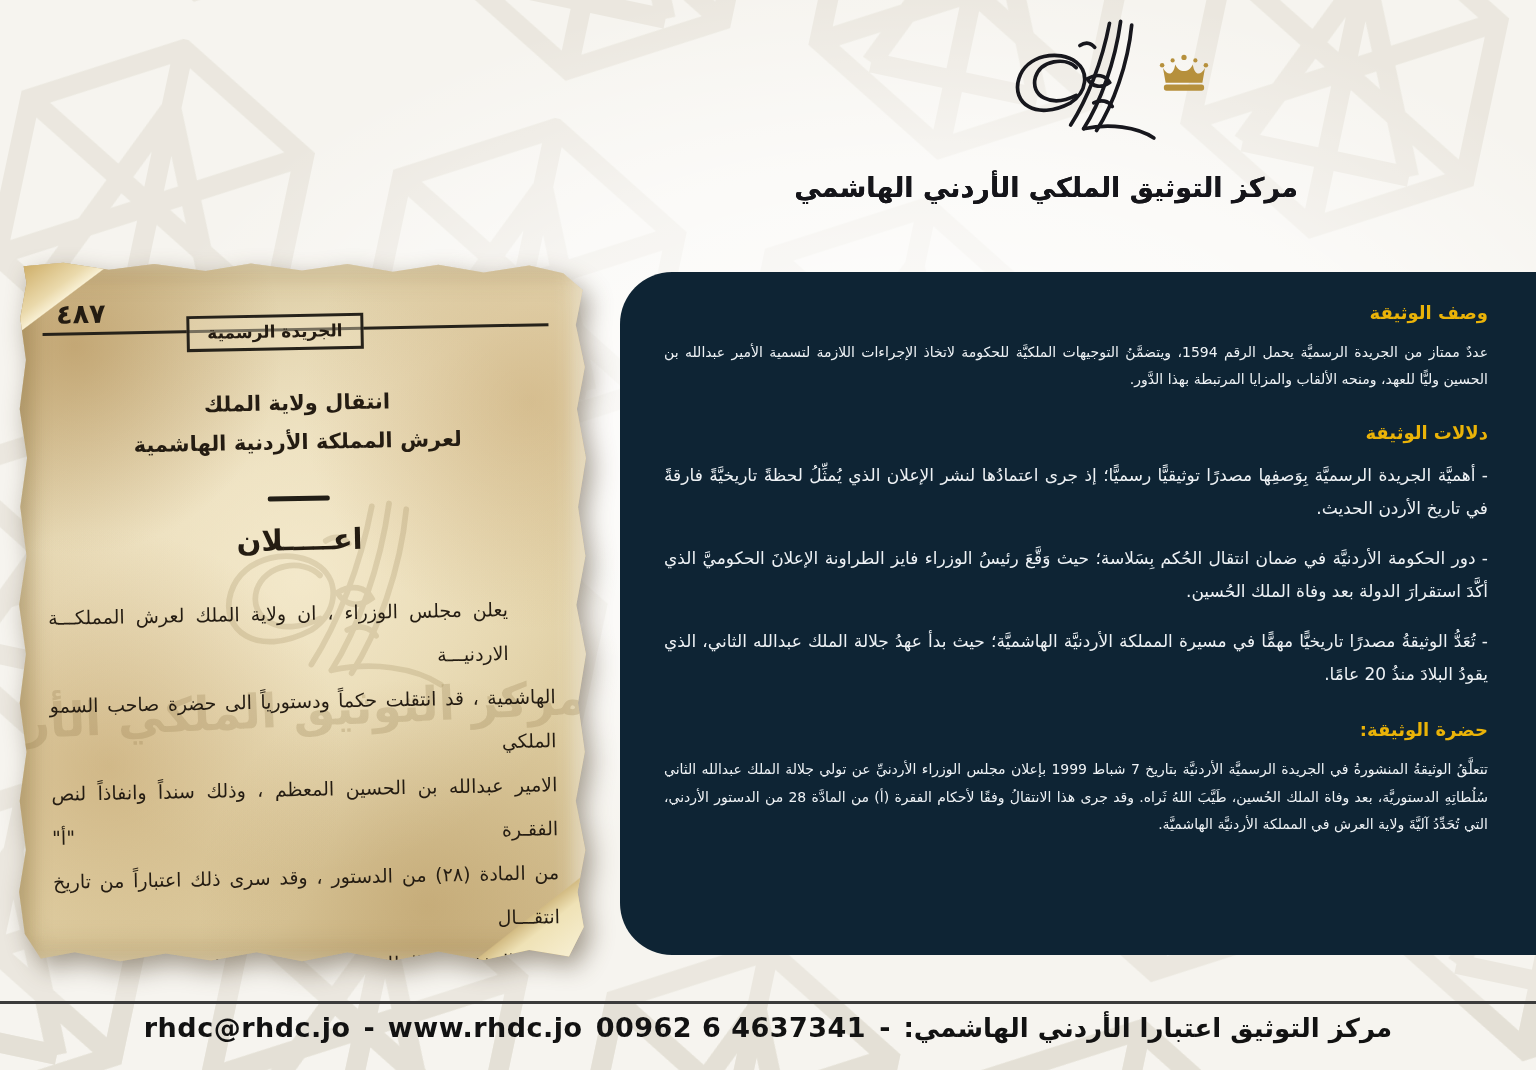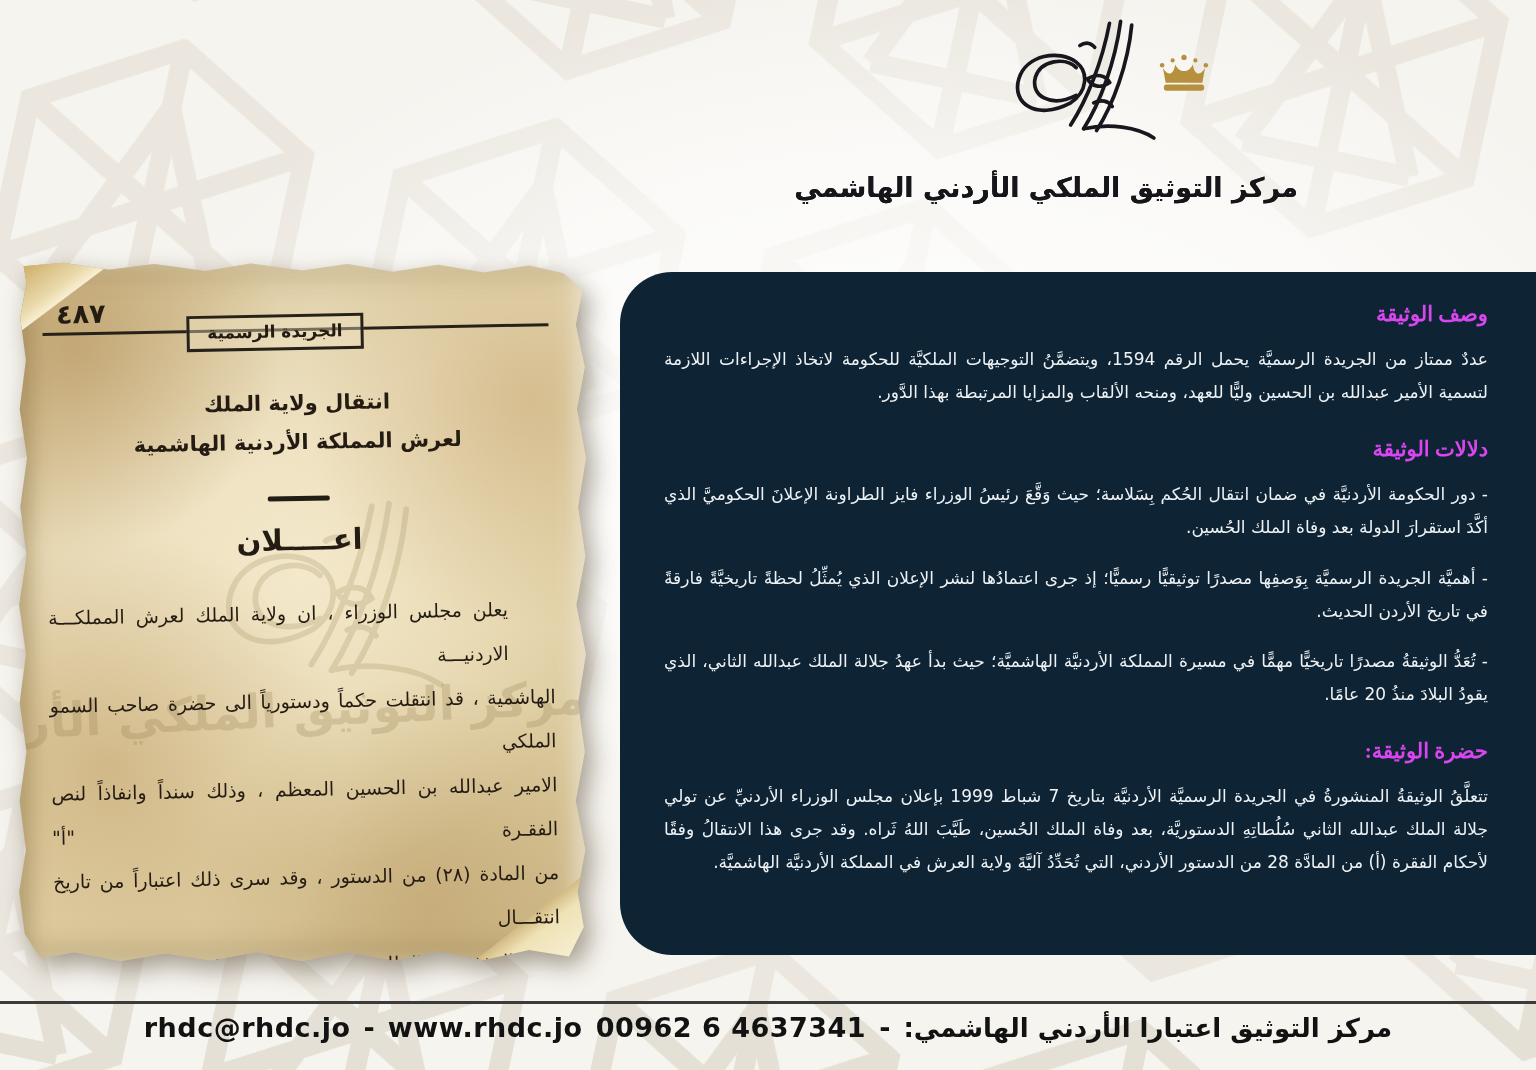--- a/index.html
+++ b/index.html
@@ -88,23 +88,23 @@
     font-size: 47px; font-weight: bold; color: #8d7748; opacity: 0.24;
     transform: rotate(-2.5deg); white-space: nowrap; letter-spacing: -1px;
   }
 
   
   .panel {
     position: absolute; left: 620px; top: 272px; width: 916px; height: 683px; z-index: 2;
     background: #0e2434; border-radius: 52px 0 0 52px;
     padding: 30px 48px 0 44px; direction: rtl; color: #eef2f5;
   }
-  .sec-heading { font-size: 21px; font-weight: bold; color: #d946ef; margin: 0 0 16px; font-family: Liberation Serif, serif; }
+  .sec-heading { font-size: 18px; font-weight: bold; color: #eab308; margin: 0 0 16px; }
   .sec-heading.gap { margin-top: 28px; }
-  .sec-body { font-size: 17px; line-height: 1.95; text-align: justify; }
+  .sec-body { font-size: 14px; line-height: 1.95; text-align: justify; }
   .bullet { font-size: 17px; line-height: 1.95; text-align: justify; margin-bottom: 17px; }
 
   
   .footer-line { position: absolute; left: 0; right: 0; top: 1001px; height: 3px; background: #3b3b3b; z-index: 2; }
   .footer {
     position: absolute; left: 0; right: 0; top: 1012px; z-index: 2;
     display: flex; direction: rtl; justify-content: center; align-items: center; gap: 13px;
     font-size: 27px; color: #121212;
   }
   .footer .ar-label { font-weight: bold; font-size: 26px; letter-spacing: 0.3px; }
@@ -210,22 +210,22 @@
 
     </div>
   </div>
 </div>
 
 <div class="panel">
   <div class="sec-heading">وصف الوثيقة</div>
   <div class="sec-body">عددٌ ممتاز من الجريدة الرسميَّة يحمل الرقم 1594، ويتضمَّنُ التوجيهات الملكيَّة للحكومة لاتخاذ الإجراءات اللازمة لتسمية الأمير عبدالله بن الحسين وليًّا للعهد، ومنحه الألقاب والمزايا المرتبطة بهذا الدَّور.</div>
 
   <div class="sec-heading gap">دلالات الوثيقة</div>
+  <div class="bullet">- أهميَّة الجريدة الرسميَّة بِوَصفِها مصدرًا توثيقيًّا رسميًّا؛ إذ جرى اعتمادُها لنشر الإعلان الذي يُمثِّلُ لحظةً تاريخيَّةً فارقةً في تاريخ الأردن الحديث.</div>
   <div class="bullet">- دور الحكومة الأردنيَّة في ضمان انتقال الحُكم بِسَلاسة؛ حيث وَقَّعَ رئيسُ الوزراء فايز الطراونة الإعلانَ الحكوميَّ الذي أكَّدَ استقرارَ الدولة بعد وفاة الملك الحُسين.</div>
-  <div class="bullet">- أهميَّة الجريدة الرسميَّة بِوَصفِها مصدرًا توثيقيًّا رسميًّا؛ إذ جرى اعتمادُها لنشر الإعلان الذي يُمثِّلُ لحظةً تاريخيَّةً فارقةً في تاريخ الأردن الحديث.</div>
   <div class="bullet">- تُعَدُّ الوثيقةُ مصدرًا تاريخيًّا مهمًّا في مسيرة المملكة الأردنيَّة الهاشميَّة؛ حيث بدأ عهدُ جلالة الملك عبدالله الثاني، الذي يقودُ البلادَ منذُ 20 عامًا.</div>
 
   <div class="sec-heading gap">حضرة الوثيقة:</div>
   <div class="sec-body">تتعلَّقُ الوثيقةُ المنشورةُ في الجريدة الرسميَّة الأردنيَّة بتاريخ 7 شباط 1999 بإعلان مجلس الوزراء الأردنيِّ عن تولي جلالة الملك عبدالله الثاني سُلُطاتِهِ الدستوريَّة، بعد وفاة الملك الحُسين، طَيَّبَ اللهُ ثَراه. وقد جرى هذا الانتقالُ وفقًا لأحكام الفقرة (أ) من المادَّة 28 من الدستور الأردني، التي تُحَدِّدُ آليَّةَ ولاية العرش في المملكة الأردنيَّة الهاشميَّة.</div>
 </div>
 
 <div class="footer-line"></div>
 <div class="footer">
   <span class="ar-label">مركز التوثيق اعتبارا الأردني الهاشمي:</span>
   <span class="dash">-</span>

